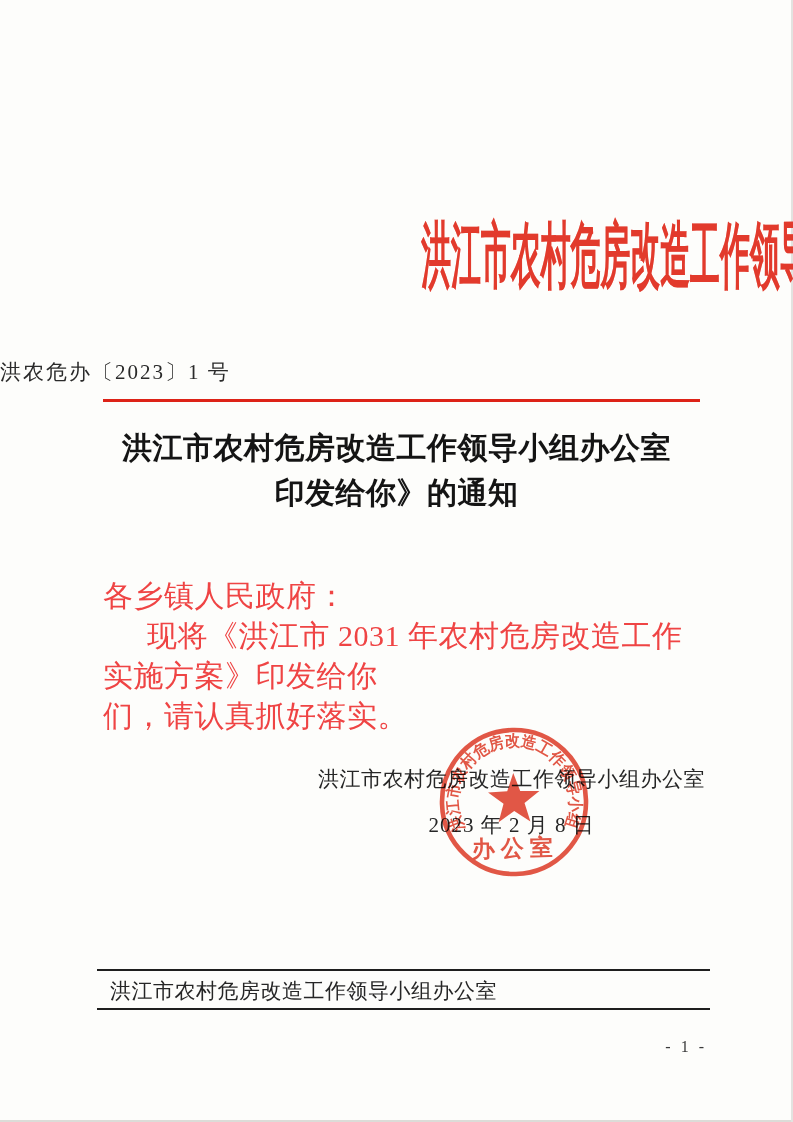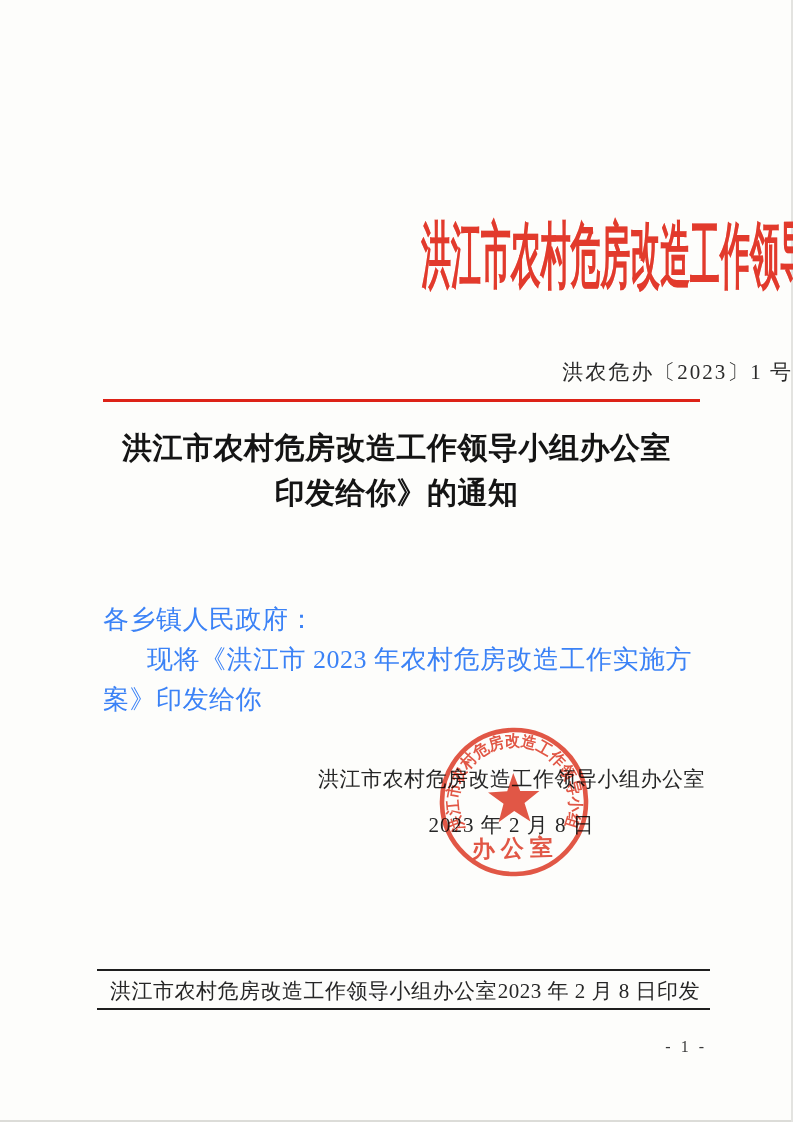--- a/index.html
+++ b/index.html
@@ -25,37 +25,37 @@
     color:#e23a2c;
     white-space:nowrap;
     transform:scaleX(0.415);
     transform-origin:center center;
     letter-spacing:0px;
     text-shadow:0 0 1px rgba(226,58,44,.45);
   }
   
   .docnum{
     position:absolute;top:358px;left:0;width:100%;
-    text-align:right;font-size:21px;letter-spacing:2px;color:#2a2a2a;
+    text-align:left;font-size:21px;letter-spacing:2px;color:#2a2a2a;
   }
   
   .red-rule{
     position:absolute;top:399px;left:103px;width:597px;height:3px;
     background:#dd2217;
   }
   
   .doc-title{
     position:absolute;top:425px;left:0;width:100%;
     text-align:center;font-size:30px;font-weight:bold;color:#141414;
     line-height:45px;letter-spacing:0.5px;
   }
   
   .body-text{
-    position:absolute;top:600px;left:103px;width:602px;
-    font-size:26px;line-height:40px;color:#3b82f6;
+    position:absolute;top:576px;left:103px;width:602px;
+    font-size:30px;line-height:40px;color:#ef4444;
     letter-spacing:0.5px;
   }
   .body-text .indent{text-indent:44px;}
   
   .signature{
     position:absolute;top:766px;right:88px;
     text-align:center;color:#262626;
   }
   .signature .org{font-size:21px;letter-spacing:0.5px;line-height:26px;}
   .signature .date{font-size:21px;letter-spacing:1px;line-height:26px;margin-top:20px;}
@@ -96,21 +96,22 @@
 
   <div class="red-rule"></div>
 
   <div class="doc-title">
     <div>洪江市农村危房改造工作领导小组办公室</div>
     <div>印发给你》的通知</div>
   </div>
 
   <div class="body-text">
     <div>各乡镇人民政府：</div>
-    <div class="indent">现将《洪江市 2023 年农村危房改造工作实施方案》印发给你</div>
+    <div class="indent">现将《洪江市 2031 年农村危房改造工作实施方案》印发给你</div>
+    <div>们，请认真抓好落实。</div>
   </div>
 
   <div class="signature">
     <div class="org">洪江市农村危房改造工作领导小组办公室</div>
     <div class="date">2023 年 2 月 8 日</div>
   </div>
 
   <svg class="seal" viewBox="0 0 192 192" xmlns="http://www.w3.org/2000/svg">
     <defs>
       <path id="sealArc" d="M 43.4 115.2 A 56 56 0 1 1 148.6 115.2" fill="none"></path>
@@ -119,19 +120,18 @@
     <text font-size="16" fill="#df3c28" font-weight="bold" font-family="Liberation Serif, DejaVu Serif, serif">
       <textPath href="#sealArc" startOffset="50%" text-anchor="middle" textLength="228" lengthAdjust="spacingAndGlyphs">洪江市农村危房改造工作领导小组</textPath>
     </text>
     <polygon fill="#df3c28" points="96,67 89.5,85.1 70.3,85.7 85.5,97.4 80.1,115.8 96,105 111.9,115.8 106.5,97.4 121.7,85.7 102.5,85.1"></polygon>
     <text x="96" y="150" text-anchor="middle" font-size="23" fill="#df3c28" font-weight="bold" letter-spacing="6" font-family="Liberation Serif, DejaVu Serif, serif">办公室</text>
   </svg>
 
   <div class="footer-rule top"></div>
   <div class="footer-row">
     <span>洪江市农村危房改造工作领导小组办公室</span>
-    <span>2023 年 2 月 8 日印发</span>
   </div>
   <div class="footer-rule bottom"></div>
 
   <div class="pagenum">- 1 -</div>
 
 </div>
 
 </body></html>

